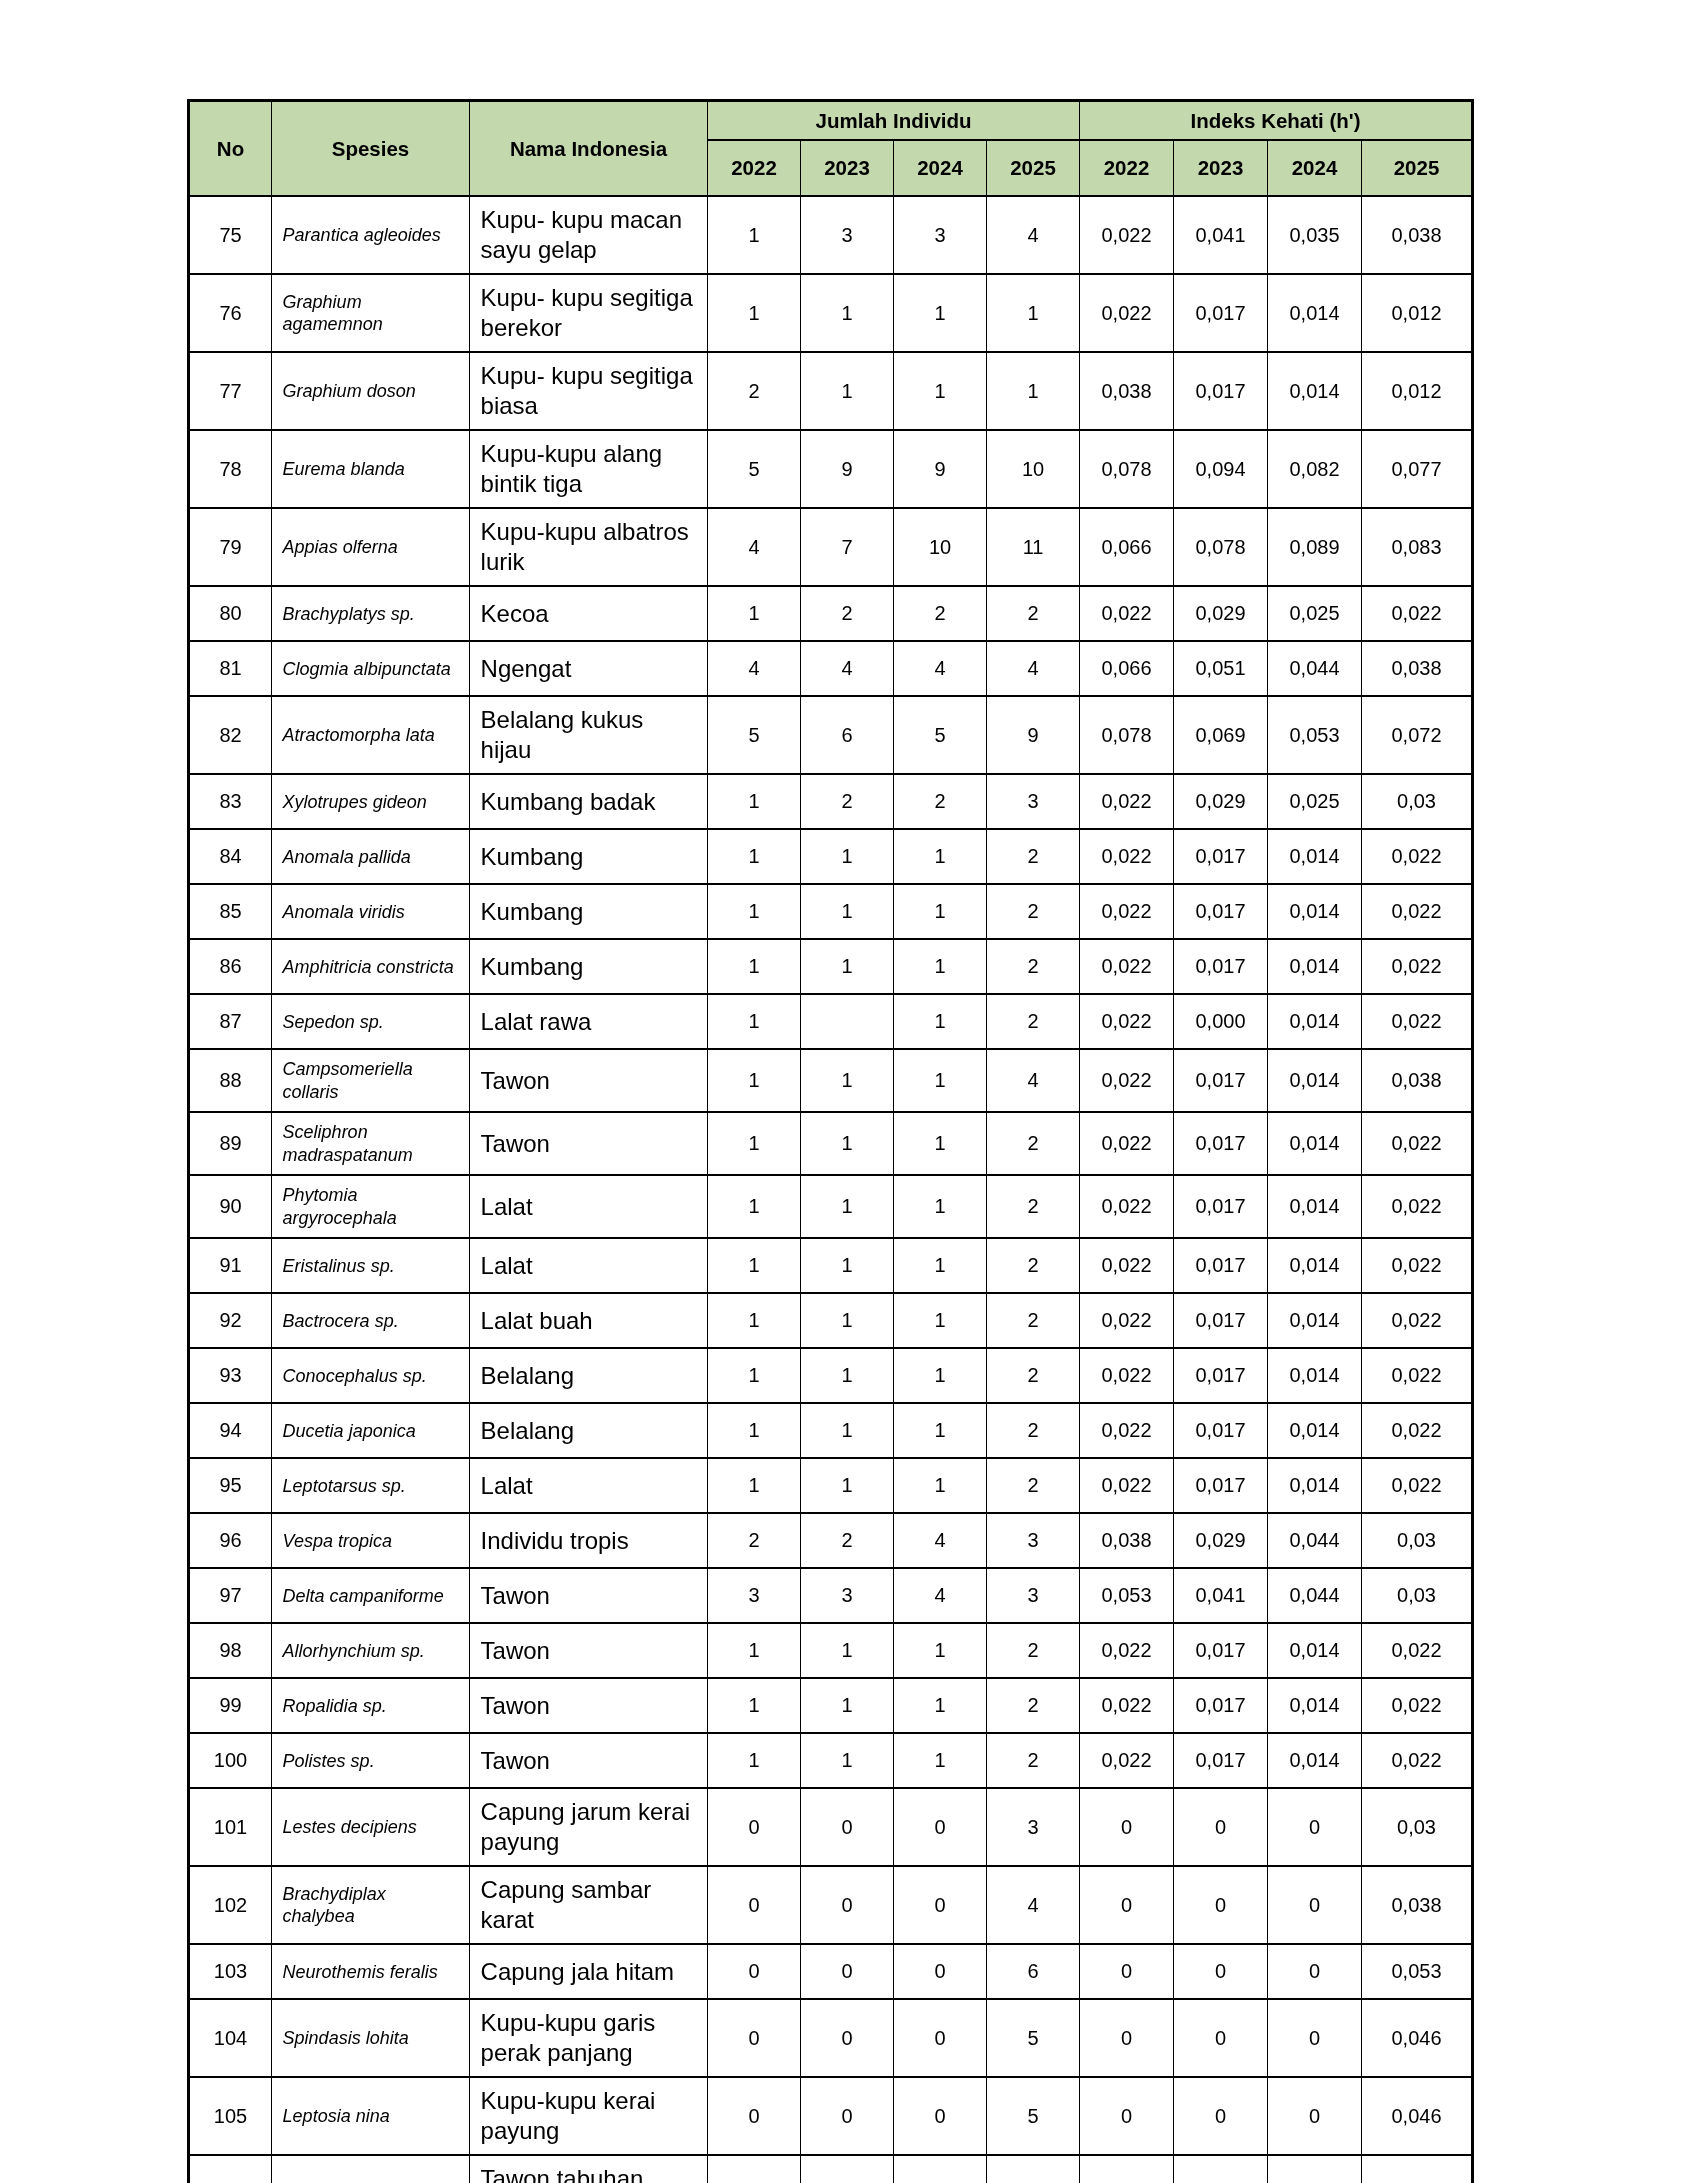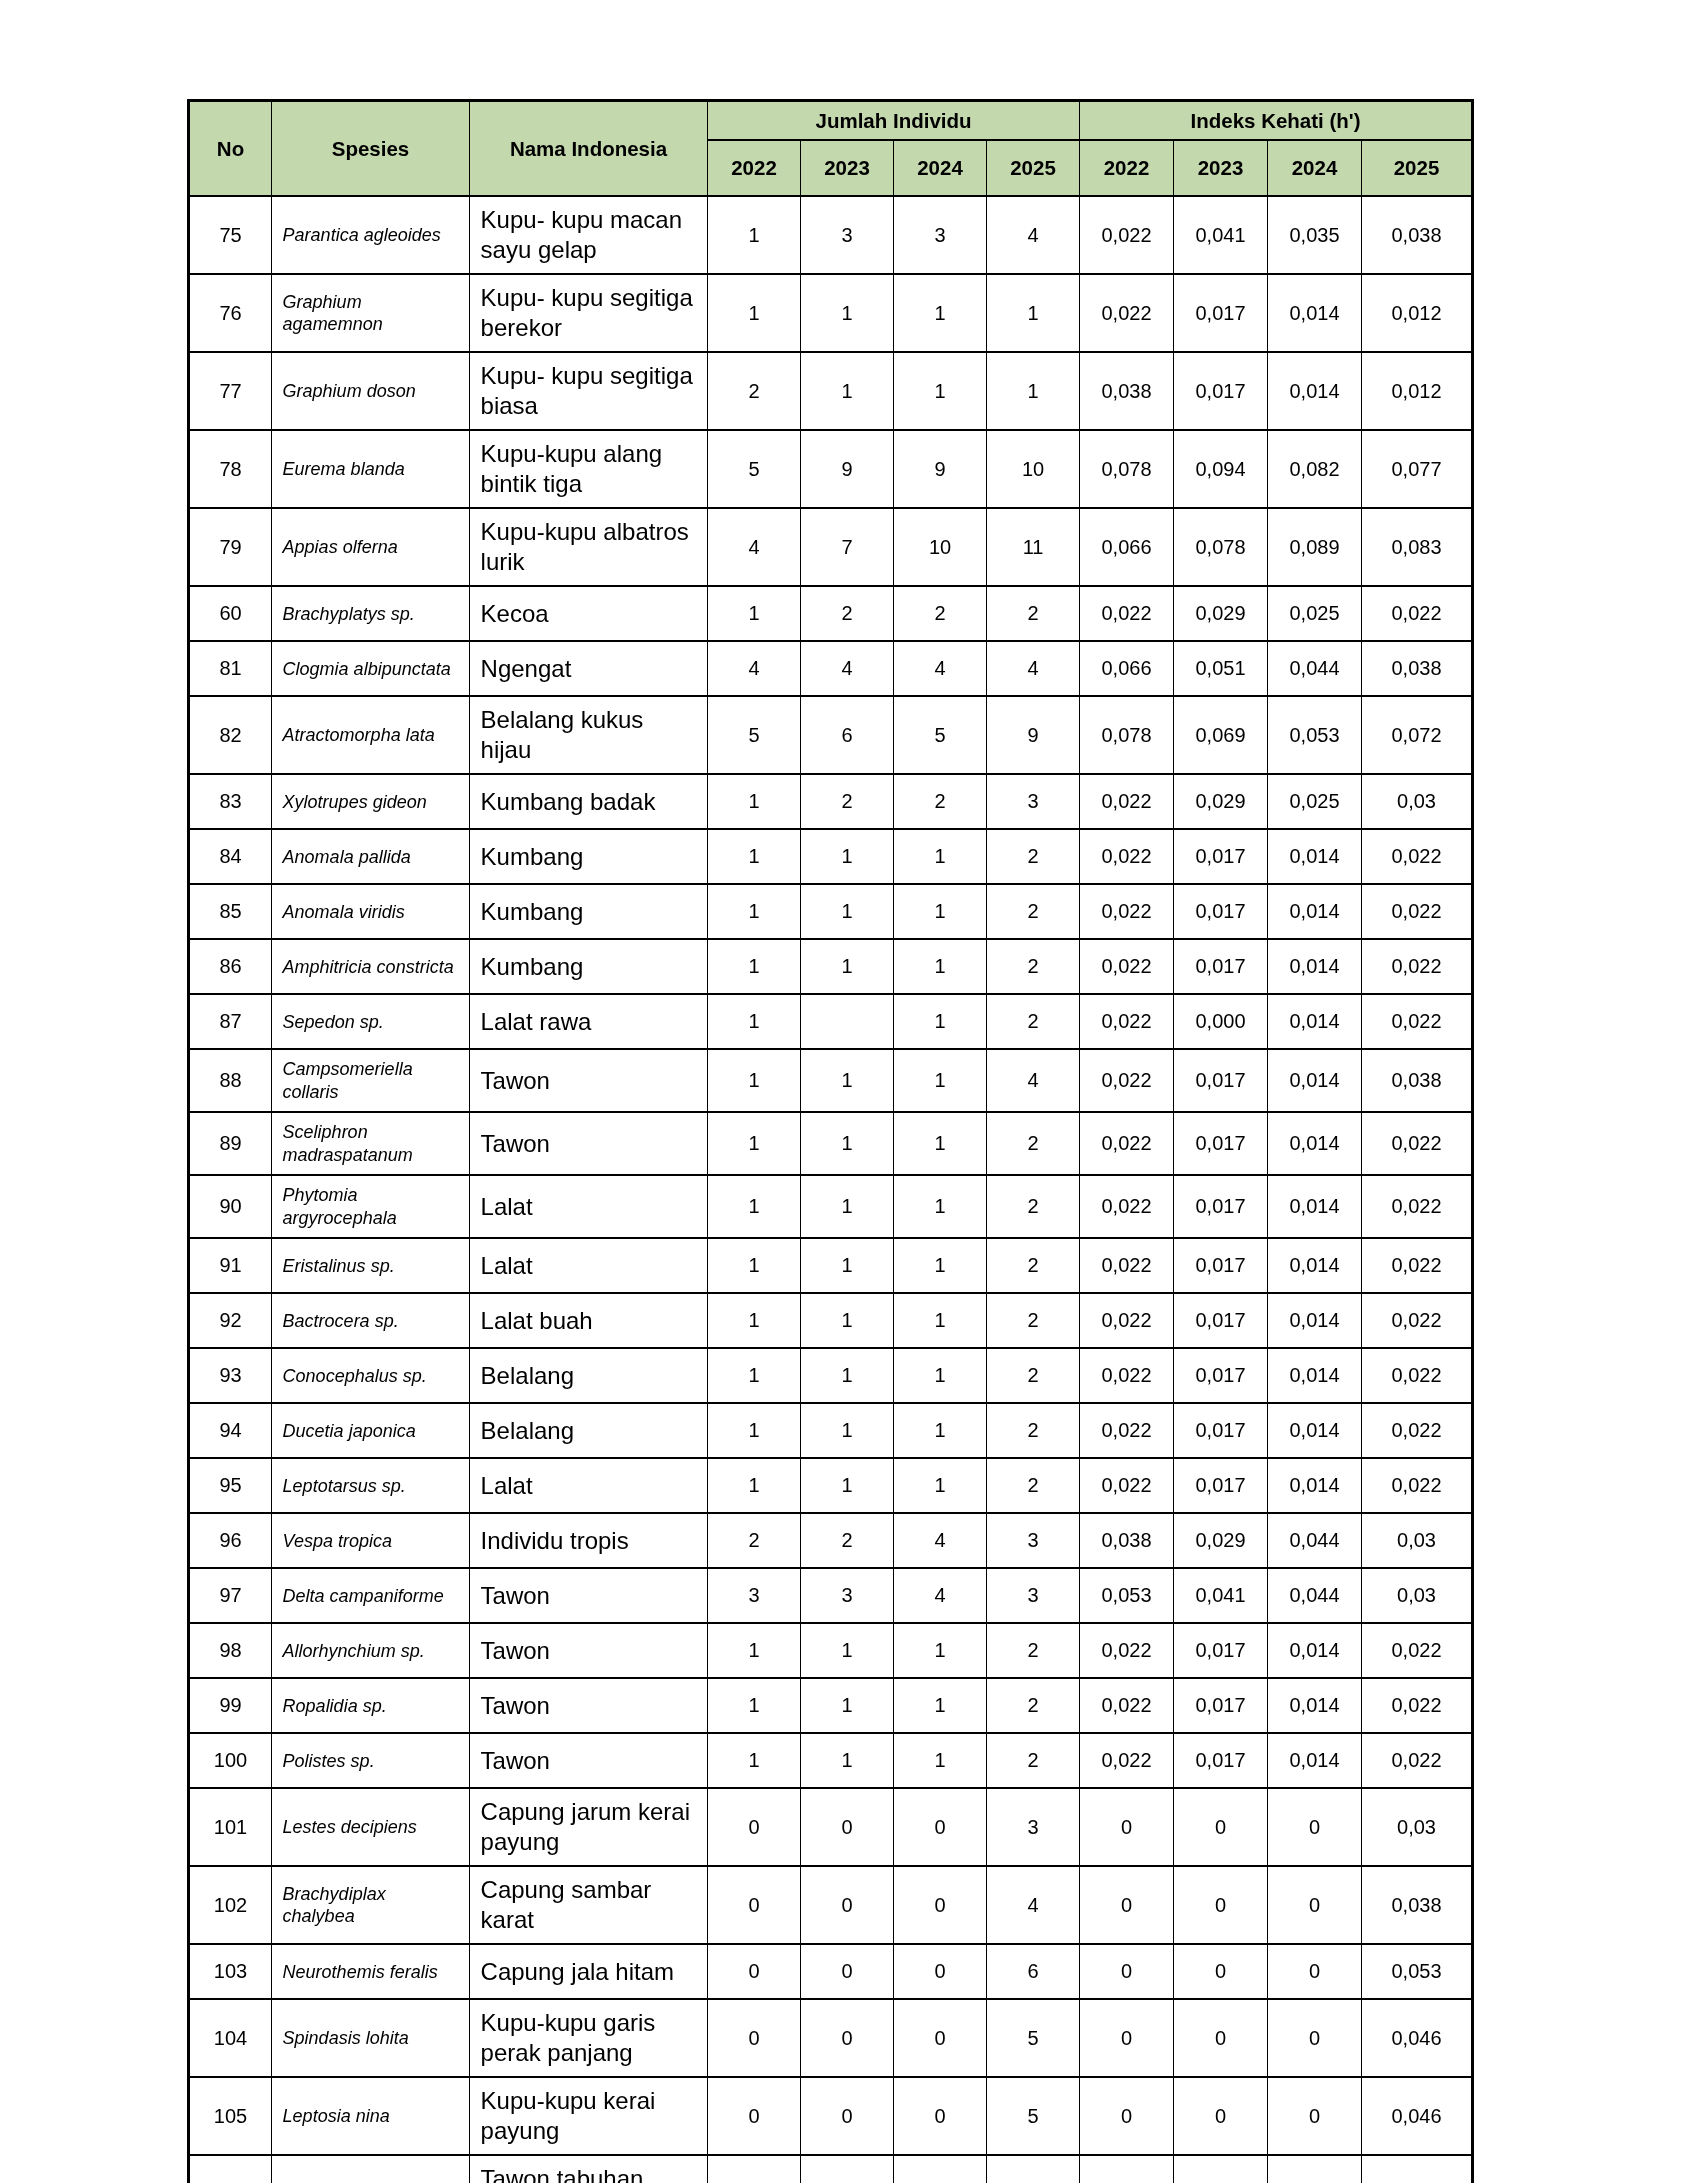--- a/index.html
+++ b/index.html
@@ -186,21 +186,21 @@
             <td class="cell-num">4</td>
             <td class="cell-num">7</td>
             <td class="cell-num">10</td>
             <td class="cell-num">11</td>
             <td class="cell-num">0,066</td>
             <td class="cell-num">0,078</td>
             <td class="cell-num">0,089</td>
             <td class="cell-num">0,083</td>
           </tr>
           <tr class="data-row">
-            <td class="cell-no">60</td>
+            <td class="cell-no">80</td>
             <td class="cell-species">Brachyplatys sp.</td>
             <td class="cell-nama">Kecoa</td>
             <td class="cell-num">1</td>
             <td class="cell-num">2</td>
             <td class="cell-num">2</td>
             <td class="cell-num">2</td>
             <td class="cell-num">0,022</td>
             <td class="cell-num">0,029</td>
             <td class="cell-num">0,025</td>
             <td class="cell-num">0,022</td>

